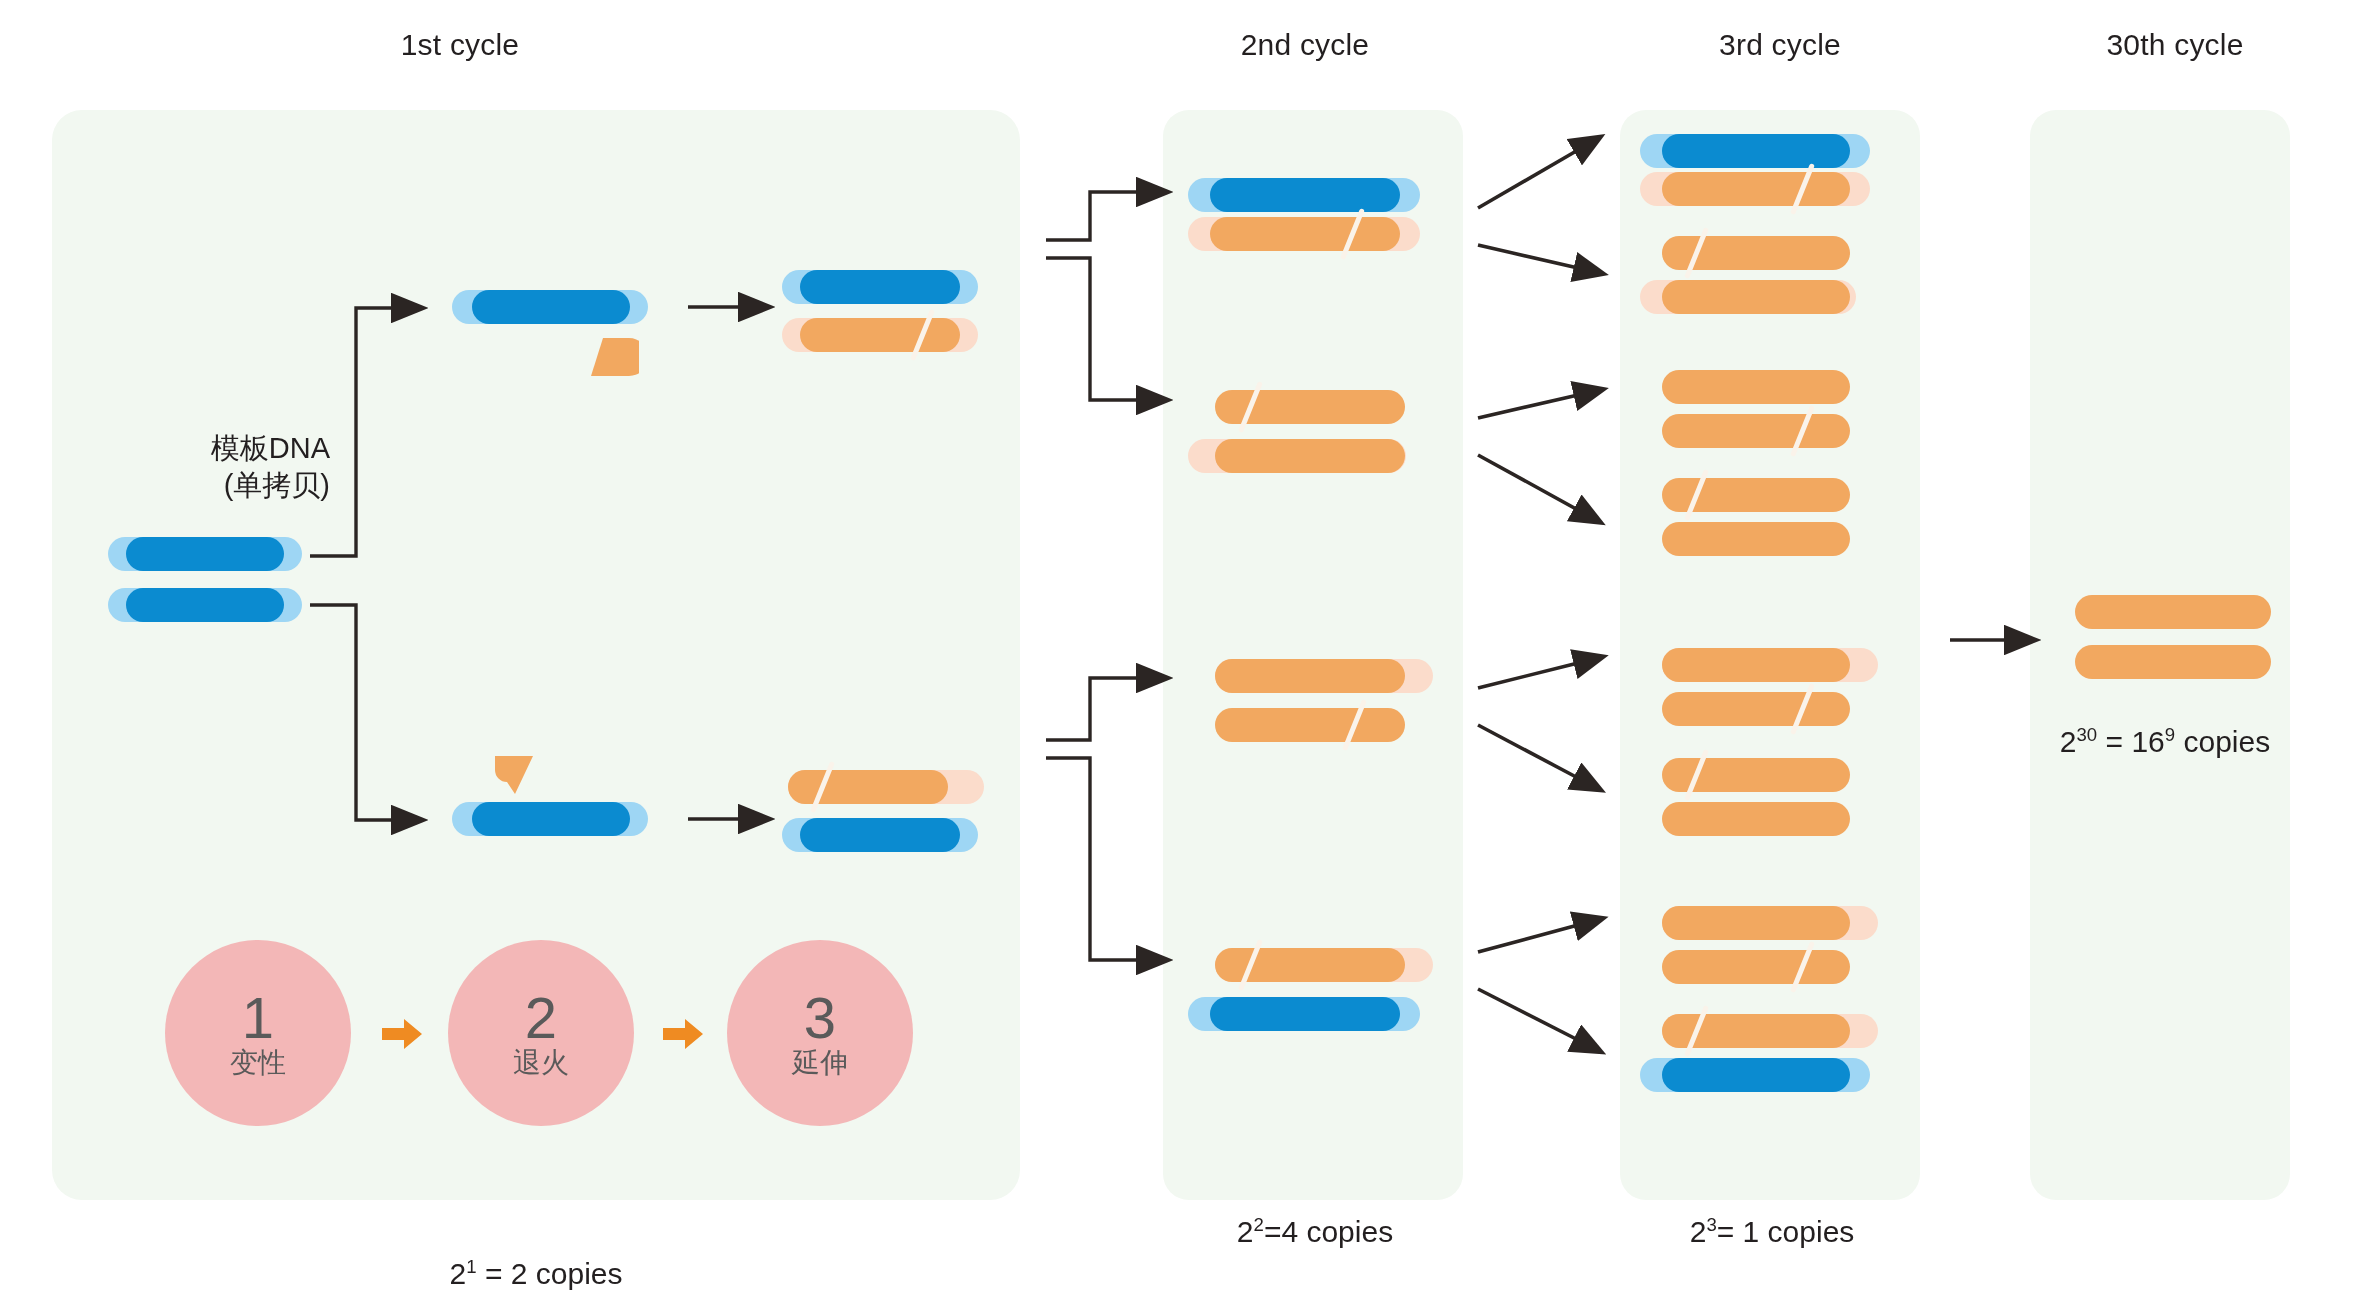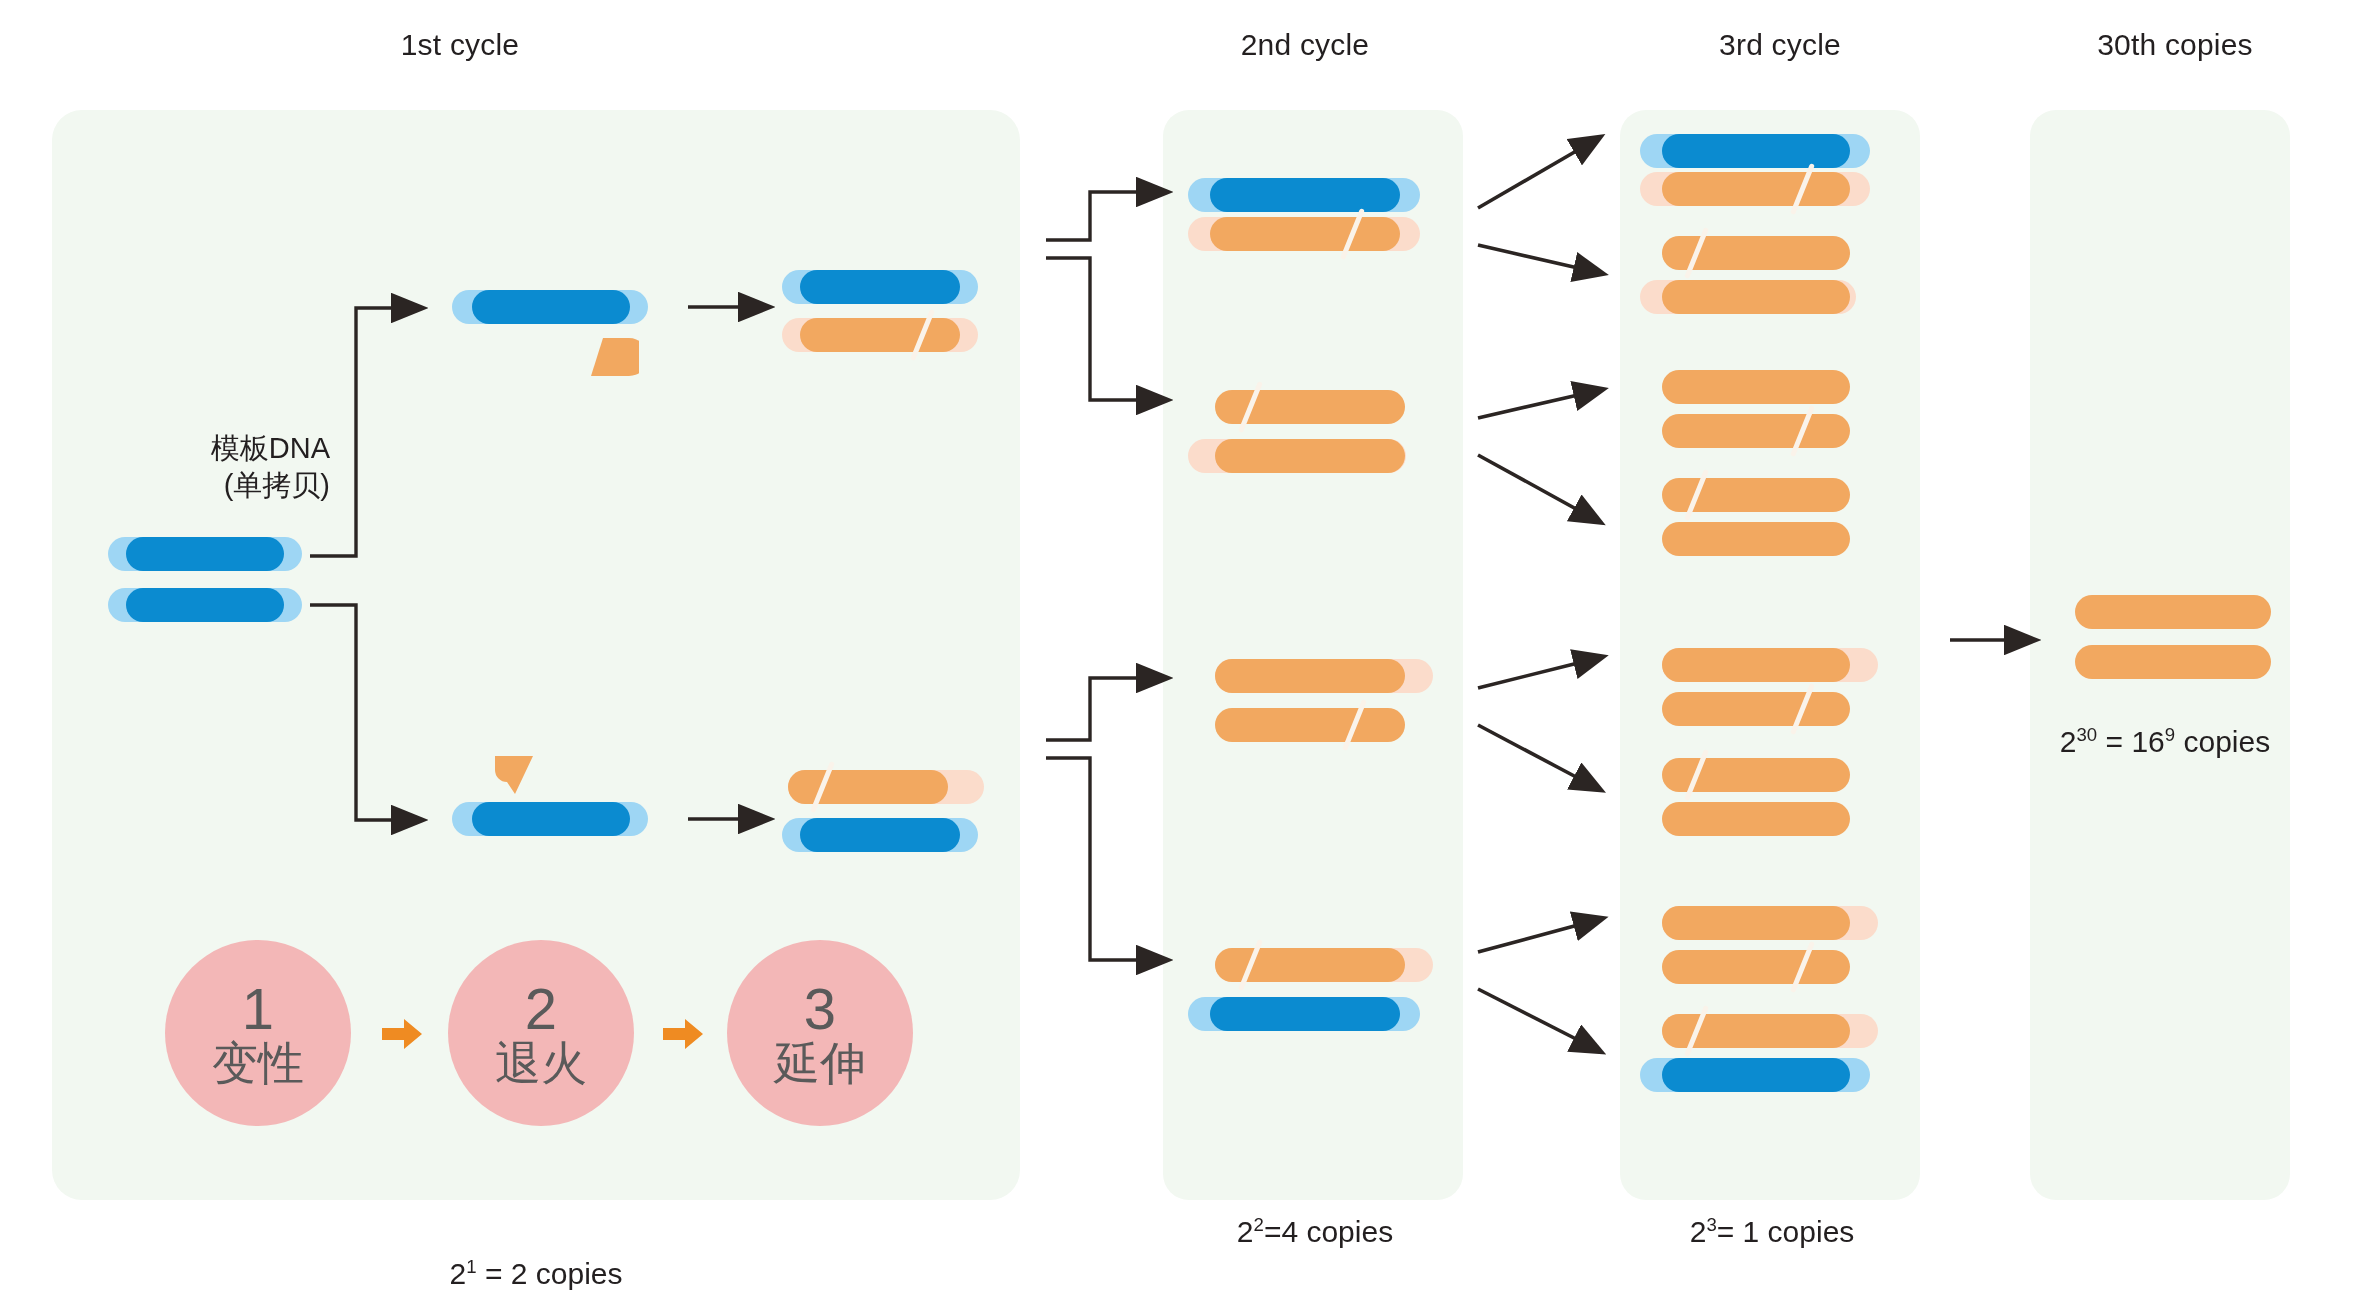--- a/index.html
+++ b/index.html
@@ -48,39 +48,39 @@
     text-align:center;white-space:nowrap;
   }
 
   
   .step-circle{
     position:absolute;width:186px;height:186px;border-radius:50%;
     background:#f3b7b7;display:flex;flex-direction:column;
     align-items:center;justify-content:center;color:#5a5a5a;
   }
   .step-num{font-size:58px;line-height:1;font-weight:400;margin-bottom:2px;}
-  .step-txt{font-size:46px;line-height:1;}
+  .step-txt{font-size:28px;line-height:1;}
 
   .step-arrow{
     position:absolute;width:40px;height:34px;
   }
 
   
   .conn{position:absolute;left:0;top:0;width:2363px;height:1313px;
         pointer-events:none;overflow:visible;}
 </style>
 </head>
 <body>
 
 <div class="stage">
 
   <div class="cycle-title" style="left:360px;top:28px;width:200px;">1st cycle</div>
   <div class="cycle-title" style="left:1205px;top:28px;width:200px;">2nd cycle</div>
   <div class="cycle-title" style="left:1680px;top:28px;width:200px;">3rd cycle</div>
-  <div class="cycle-title" style="left:2075px;top:28px;width:200px;">30th copies</div>
+  <div class="cycle-title" style="left:2075px;top:28px;width:200px;">30th cycle</div>
 
   <div class="panel" style="left:52px;top:110px;width:968px;height:1090px;"></div>
   <div class="panel narrow" style="left:1163px;top:110px;width:300px;height:1090px;"></div>
   <div class="panel narrow" style="left:1620px;top:110px;width:300px;height:1090px;"></div>
   <div class="panel narrow" style="left:2030px;top:110px;width:260px;height:1090px;"></div>
 
   <div class="tpl-label" style="left:90px;top:430px;width:240px;text-align:right;">
     <div>模板DNA</div>
     <div>(单拷贝)</div>
   </div>

